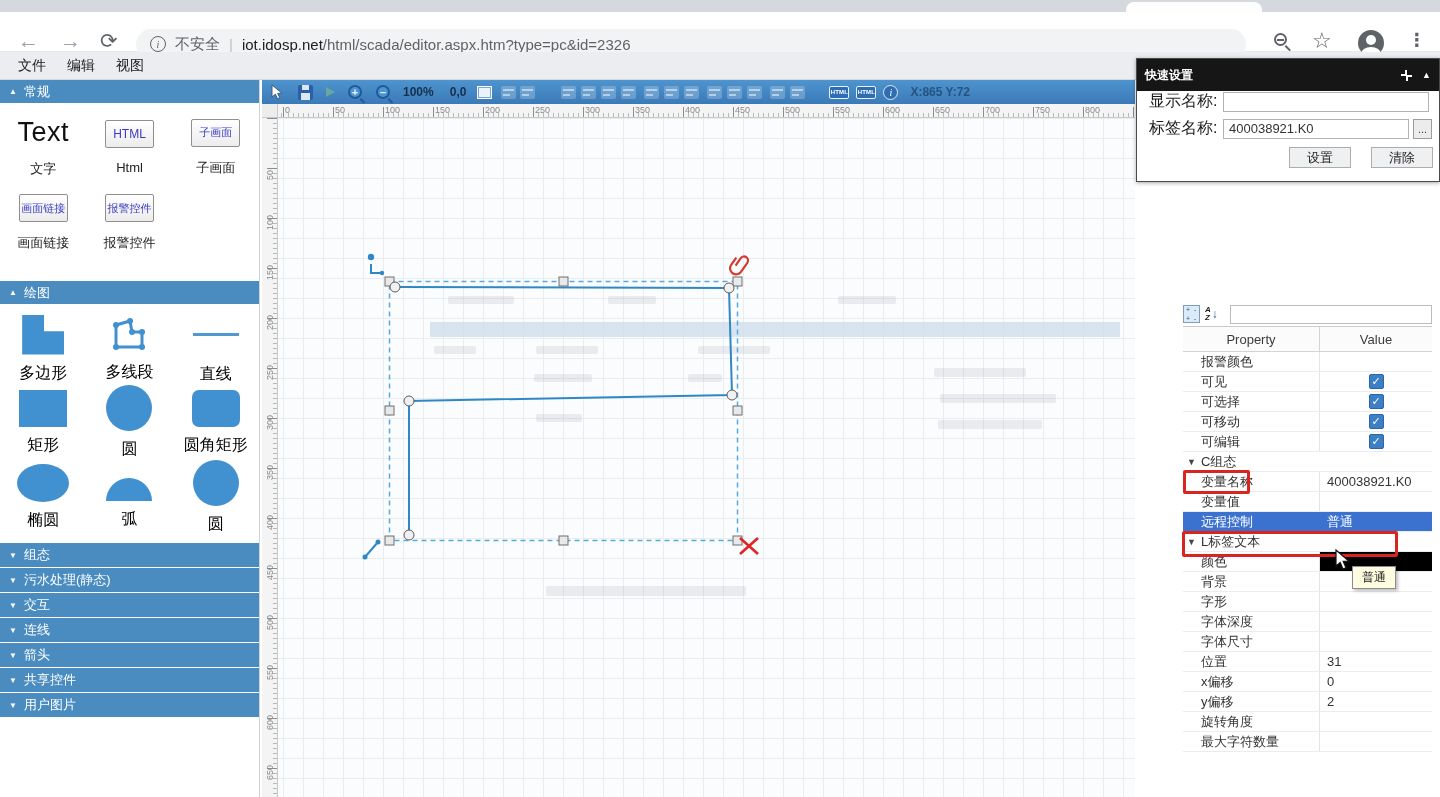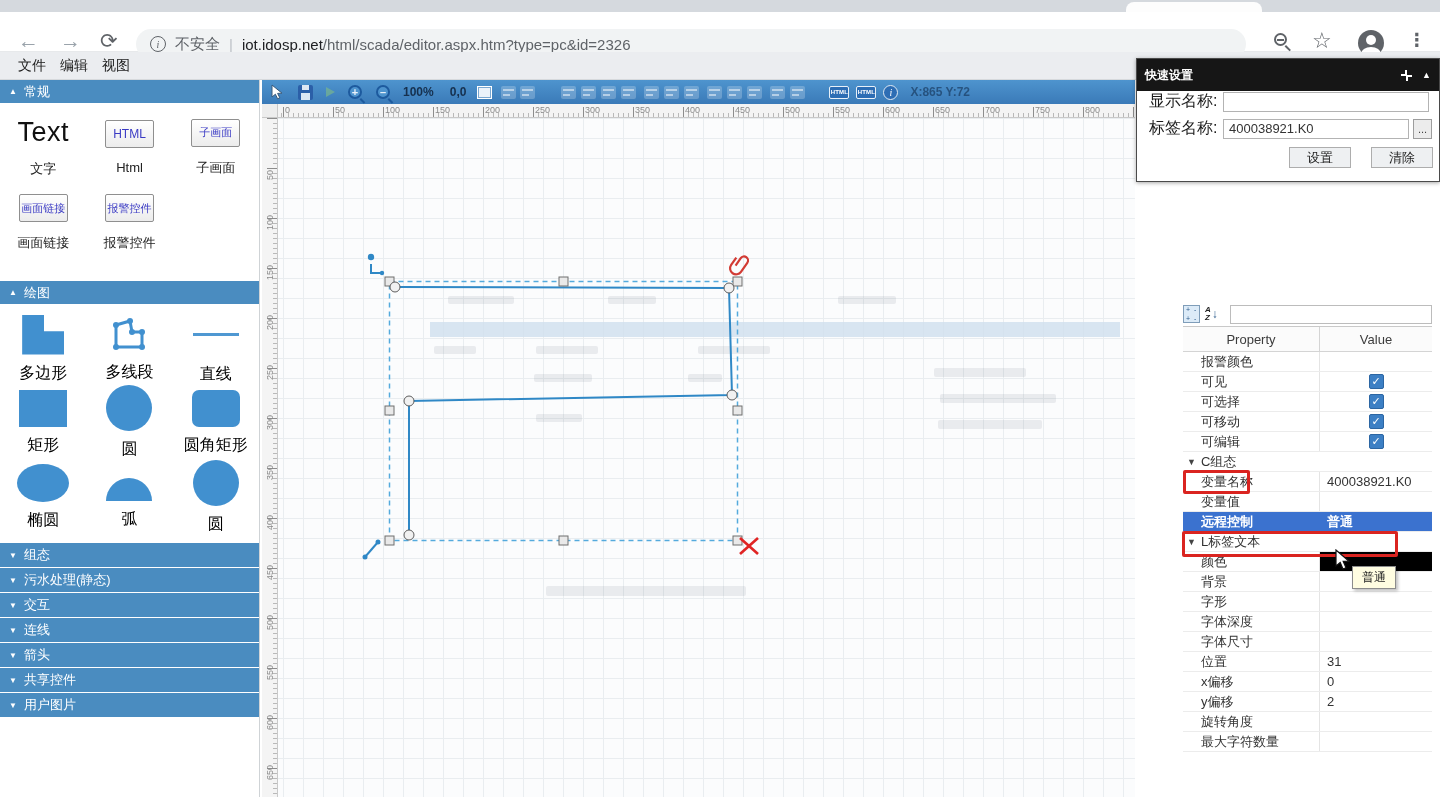--- a/index.html
+++ b/index.html
@@ -22,21 +22,21 @@
   .zoomout-ico { position:absolute; left:1274px; top:21px; width:13px; height:13px; border:2px solid #5f6368; border-radius:50%; }
   .zoomout-ico::before { content:""; position:absolute; left:1px; top:3.5px; width:7px; height:2px; background:#5f6368; }
   .zoomout-ico::after { content:""; position:absolute; left:10px; top:10px; width:7px; height:2px; background:#5f6368; transform:rotate(45deg); transform-origin:0 0; }
   .star-ico { position:absolute; left:1312px; top:16px; font-size:22px; color:#5f6368; }
   .avatar { position:absolute; left:1358px; top:18px; width:26px; height:26px; background:#5f6368; border-radius:50%; overflow:hidden; }
   .avatar::before { content:""; position:absolute; left:8px; top:5px; width:10px; height:10px; background:#fff; border-radius:50%; }
   .avatar::after { content:""; position:absolute; left:3px; top:17px; width:20px; height:14px; background:#fff; border-radius:50%; }
   .dots-ico { position:absolute; left:1408px; top:17px; font-size:18px; color:#5f6368; font-weight:bold; }
 
   
-  .menubar { position:absolute; left:0; top:52px; width:1440px; height:28px; background:#ebedf0; border-bottom:1px solid #d6d9dc; display:flex; align-items:center; padding-left:18px; gap:14px; }
+  .menubar { position:absolute; left:0; top:52px; width:1440px; height:28px; background:#ebedf0; border-bottom:1px solid #d6d9dc; display:flex; align-items:center; padding-left:18px; gap:21px; }
   .menubar span { font-size:14px; color:#1b1b1b; cursor:default; }
 
   
   .sidebar { position:absolute; left:0; top:80px; width:260px; height:717px; background:#fff; border-right:1px solid #cfd3d6; }
   .sec-head { height:23px; background:#4a8cc0; color:#fff; display:flex; align-items:center; padding-left:9px; gap:7px; margin-bottom:1px; }
   .sec-head .tri { font-size:8px; line-height:1; }
   .sec-head .lbl { font-size:13px; }
   .gen-area { height:177px; display:grid; grid-template-columns:1fr 1fr 1fr; grid-template-rows:1fr 1fr; padding:6px 0 20px; }
   .cell { display:flex; flex-direction:column; align-items:center; justify-content:center; gap:12px; }
   .text-preview { font-size:27px; color:#111; letter-spacing:.5px; }
@@ -116,21 +116,21 @@
   .phead div { display:flex; align-items:center; justify-content:center; color:#3c3c3c; }
   .ph-p { width:137px; border-right:1px solid #d4d4d4; }
   .ph-v { width:112px; }
   .prow { display:flex; height:20px; border-bottom:1px solid #ececec; }
   .plabel { width:137px; border-right:1px solid #e4e4e4; display:flex; align-items:center; padding-left:18px; color:#333; }
   .pvalue { width:112px; display:flex; align-items:center; padding-left:7px; color:#333; }
   .pvalue.center { justify-content:center; padding-left:0; }
   .prow.group .plabel { width:249px; border-right:none; padding-left:4px; gap:5px; }
   .prow.group .tri { font-size:9px; color:#444; }
   .prow.sel { background:#3b72cf; }
-  .prow.sel .plabel, .prow.sel .pvalue { color:#fff; border-right-color:#3b72cf;font-weight:bold; }
+  .prow.sel .plabel, .prow.sel .pvalue { color:#fff; border-right-color:#3b72cf; }
   .pvalue.black { background:#000; }
   .checkbox { width:15px; height:15px; background:#3c7fc4; border:1px solid #2c66a3; border-radius:2px; color:#fff; font-size:11px; font-weight:bold; display:flex; align-items:center; justify-content:center; }
 
   
   .anno { position:absolute; border:3px solid #da2420; border-radius:2px; z-index:20; pointer-events:none; }
   .anno1 { left:1183px; top:470px; width:67px; height:24px; }
   .anno2 { left:1182px; top:531px; width:216px; height:26px; }
 
   .tooltip { position:absolute; left:1352px; top:566px; width:44px; height:23px; background:#fffde1; border:1px solid #8c8c8c; box-shadow:2px 2px 3px rgba(0,0,0,.25); font-size:12px; color:#222; display:flex; align-items:center; justify-content:center; z-index:25; }
   .cursor-svg { position:absolute; left:1334px; top:549px; z-index:26; }

